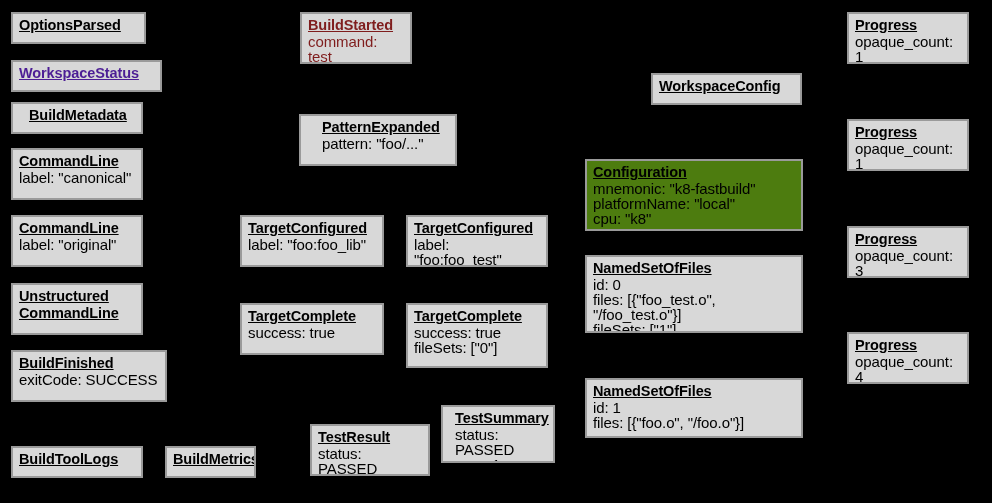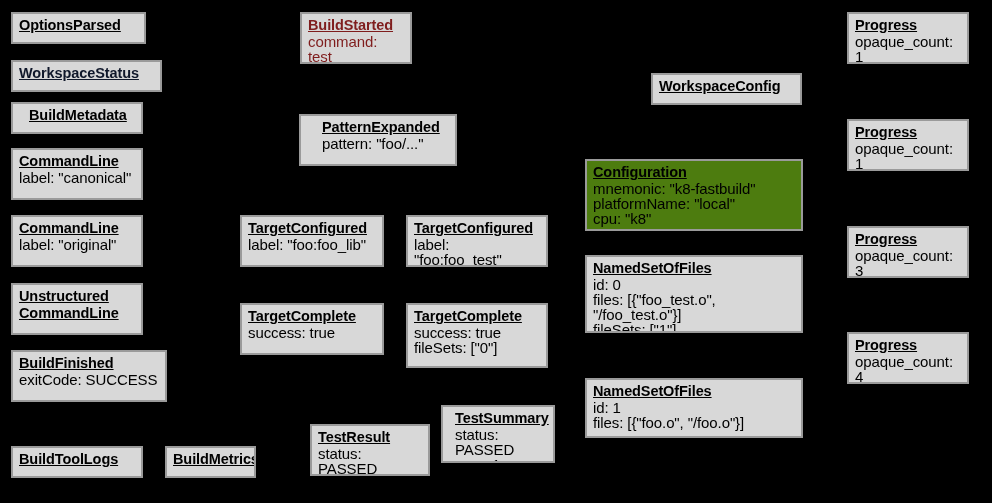--- a/index.html
+++ b/index.html
@@ -50,21 +50,21 @@
     display: none;
   }
 </style>
 </head>
 <body style="width: 992px; height: 503px; background: rgb(0, 0, 0);">
 
 <div id="canvas" style="width: 992px; height: 503px; background: rgb(0, 0, 0);">
     <div class="node" style="left: 11px; top: 12px; width: 135px; height: 32px; background: rgb(216, 216, 216); border-color: rgb(154, 154, 154); color: rgb(0, 0, 0);">
       <div class="node-title">OptionsParsed</div>
     </div>
-    <div class="node" style="left: 11px; top: 60px; width: 151px; height: 32px; background: rgb(216, 216, 216); border-color: rgb(154, 154, 154); color: #0f172a;">
+    <div class="node" style="left: 11px; top: 60px; width: 151px; height: 32px; background: rgb(216, 216, 216); border-color: rgb(154, 154, 154); color: #4c1d95;">
       <div class="node-title">WorkspaceStatus</div>
     </div>
     <div class="node" style="left: 11px; top: 102px; width: 132px; height: 32px; background: rgb(216, 216, 216); border-color: rgb(154, 154, 154); color: rgb(0, 0, 0); padding-left: 16px;">
       <div class="node-title">BuildMetadata</div>
     </div>
     <div class="node" style="left: 11px; top: 148px; width: 132px; height: 52px; background: rgb(216, 216, 216); border-color: rgb(154, 154, 154); color: rgb(0, 0, 0);">
       <div class="node-title">CommandLine</div>
       <div class="node-fields">label: "canonical"</div>
     </div>
     <div class="node" style="left: 11px; top: 215px; width: 132px; height: 52px; background: rgb(216, 216, 216); border-color: rgb(154, 154, 154); color: rgb(0, 0, 0);">

